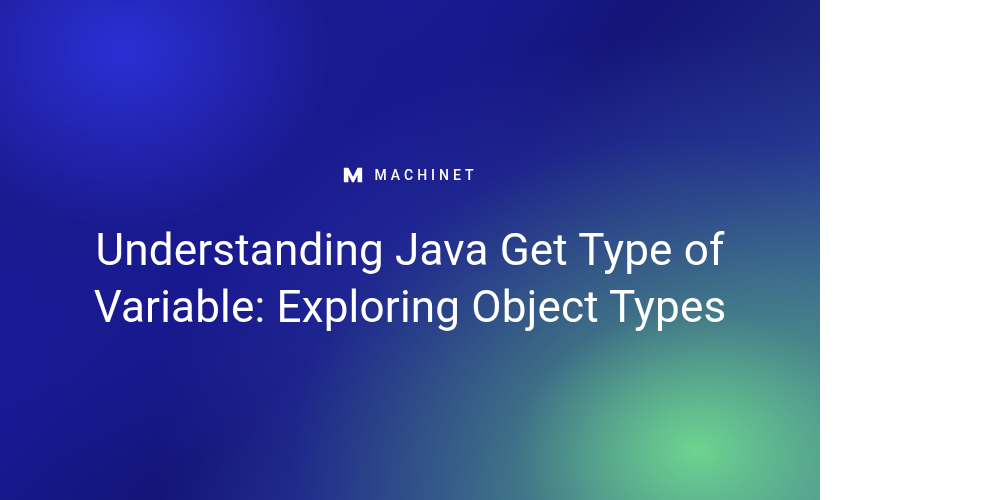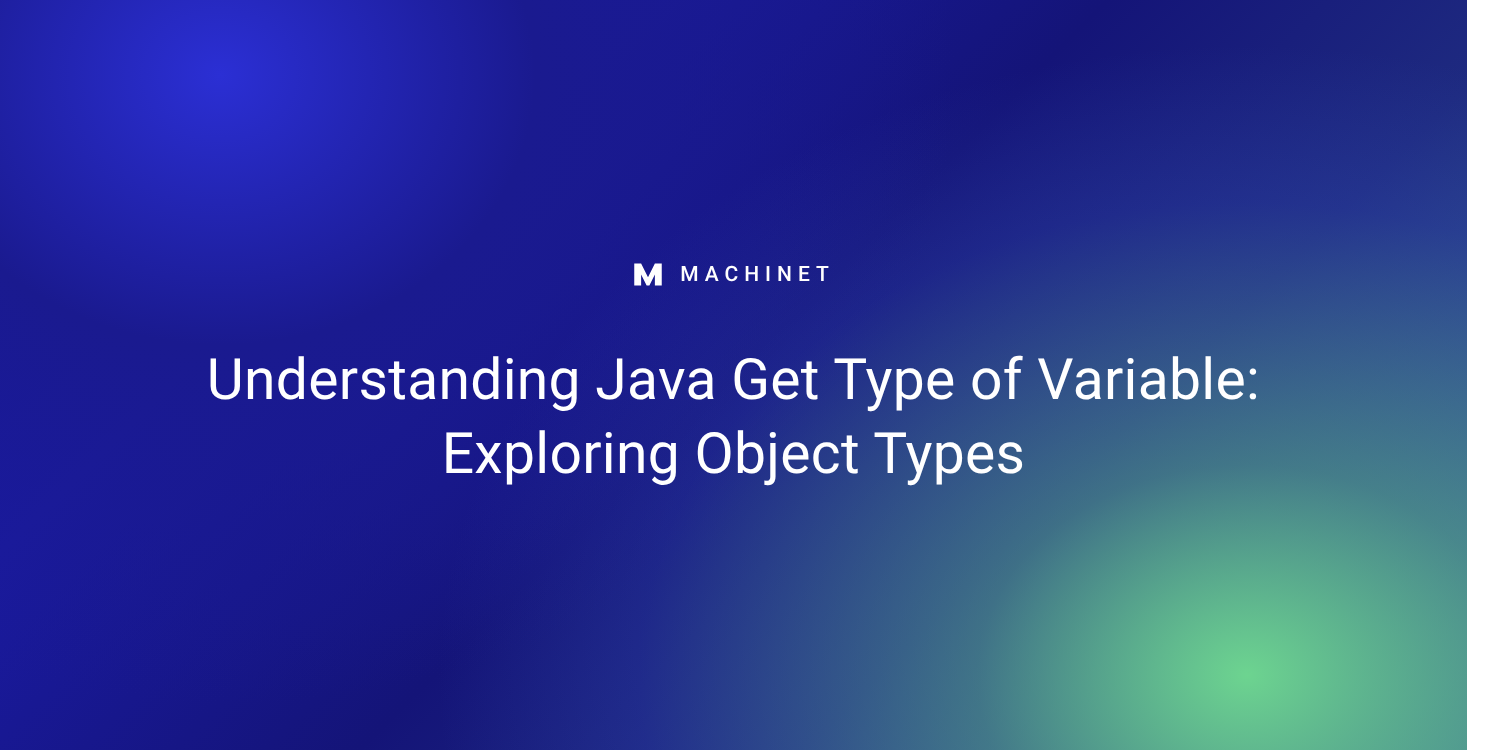--- a/index.html
+++ b/index.html
@@ -7,21 +7,21 @@
       padding: 0;
       box-sizing: border-box;
     }
     body {
       width: 1000px;
       height: 500px;
       overflow: hidden;
       font-family: -apple-system, BlinkMacSystemFont, "Segoe UI", Roboto, "Helvetica Neue", Arial, sans-serif;
     }
     .hero {
-      width: 978px;
+      width: 820px;
       height: 500px;
       background: radial-gradient(ellipse 900px 700px at 85% 90%, #6dd490 0%, rgba(109,212,144,0.4) 20%, rgba(59,90,200,0.2) 45%, transparent 60%),
                   radial-gradient(ellipse 700px 600px at 15% 10%, #2b2fd4 0%, #1a1a8f 30%, transparent 70%),
                   linear-gradient(135deg, #1414b2 0%, #1a1aa0 25%, #141478 50%, #1e2a80 70%, #3a6a8f 100%);
       display: flex;
       flex-direction: column;
       align-items: center;
       justify-content: center;
       color: #ffffff;
       position: relative;
@@ -37,21 +37,21 @@
       letter-spacing: 4px;
       font-weight: 500;
       color: #ffffff;
     }
     .logo-icon {
       width: 22px;
       height: 22px;
       display: block;
     }
     .title {
-      font-size: 38px;
+      font-size: 44px;
       font-weight: 400;
       line-height: 1.3;
       text-align: center;
       color: #ffffff;
       max-width: 760px;
       letter-spacing: 0.2px;
     }
   </style>
 </head>
 <body>

